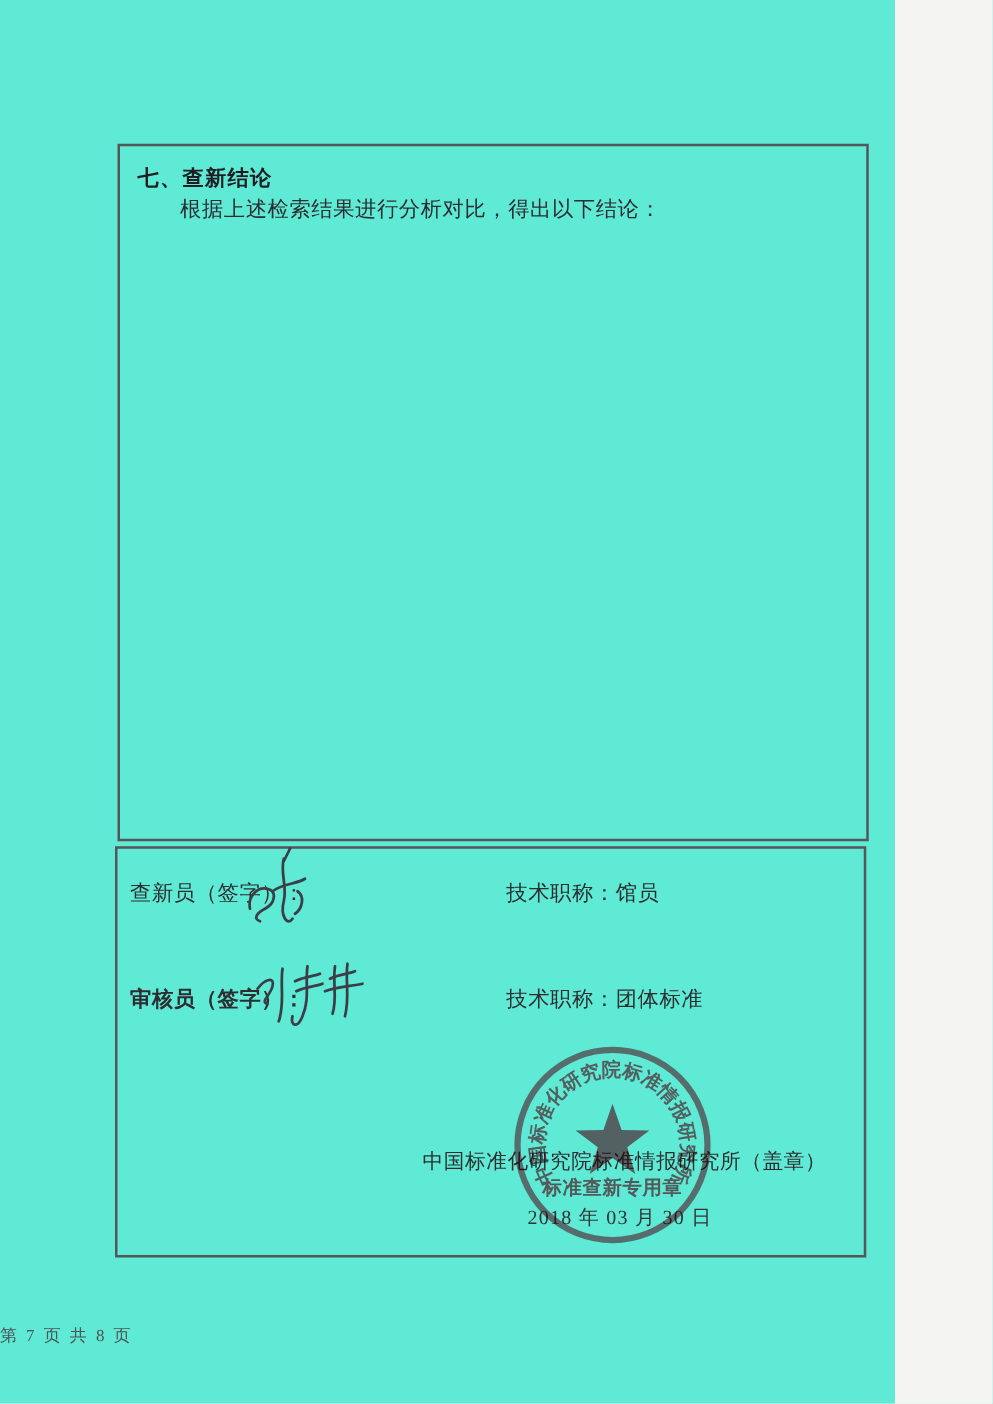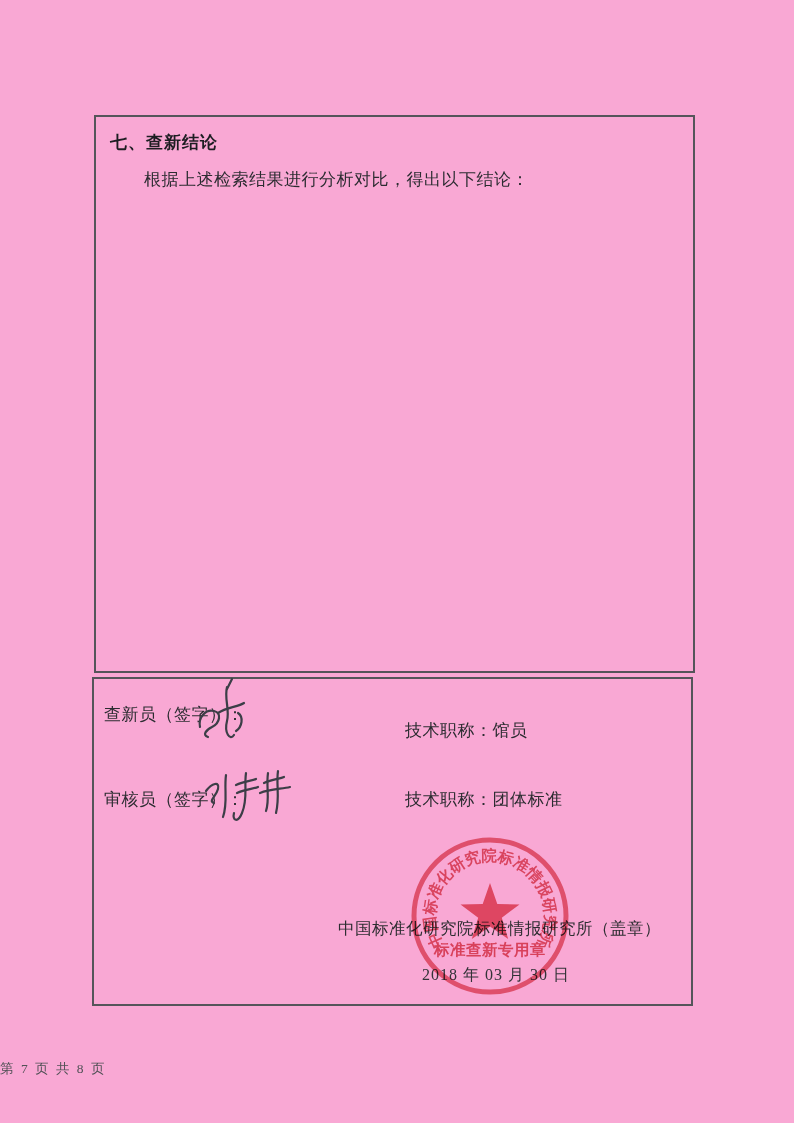--- a/index.html
+++ b/index.html
@@ -2,34 +2,34 @@
 <html lang="zh"><head>
 <meta charset="utf-8">
 <style>
   html,body{margin:0;padding:0;}
   body{
     width:794px;height:1123px;
     background:#f4f4f3;
     font-family:"Liberation Serif","DejaVu Serif",serif;
   }
   .page{
-    position:relative;width:794px;height:1123px;
-    background:#f9a8d4;overflow:hidden;
+    position:relative;width:716px;height:1123px;
+    background:#5eead4;overflow:hidden;
     color:#2c2c31;
   }
   .box{
     position:absolute;box-sizing:border-box;
     border:2px solid #55555a;background:transparent;
   }
   .conclusion-box{left:94px;top:115px;width:601px;height:558px;padding:16px 12px 0 14px;}
   .conclusion-box h2{
     margin:0;font-size:17px;line-height:20px;font-weight:bold;color:#1d1d22;
     letter-spacing:1px;
   }
-  .conclusion-box .paras{margin-top:12px;}
+  .conclusion-box .paras{}
   .conclusion-box p{
     margin:0;font-size:17px;line-height:30px;text-indent:2em;
     text-align:justify;letter-spacing:0.5px;color:#2c2c31;
   }
   .signature-box{left:92px;top:677px;width:601px;height:329px;}
   .sig-label,.tech-label{
     position:absolute;font-size:17px;line-height:18px;color:#2c2c31;letter-spacing:0.5px;
     white-space:nowrap;
   }
   .sig-svg{position:absolute;}
@@ -69,23 +69,23 @@
   <section class="box signature-box">
 
     <span class="sig-label" style="left:10px;top:27px;">查新员（签字）：</span>
     <svg class="sig-svg" style="left:100px;top:-4px;" width="58" height="80" viewBox="0 0 58 80" aria-hidden="true">
       <path d="M6,52 C4,42 12,34 20,36 C28,38 26,48 18,52 C12,55 8,60 14,62"></path>
       <path d="M33,12 C30,24 36,34 33,46 C30,58 36,66 40,60"></path>
       <path d="M24,38 C32,32 44,32 50,28"></path>
       <path d="M44,38 C50,42 48,52 42,56"></path>
       <path d="M38,4 L33,14"></path>
     </svg>
-    <span class="tech-label" style="left:311px;top:43px;"><span>技术职称：</span><span>馆员</span></span>
+    <span class="tech-label" style="left:311px;top:27px;"><span>技术职称：</span><span>馆员</span></span>
 
-    <span class="sig-label" style="left:10px;top:112px;">审核员（签字）：</span>
+    <span class="sig-label" style="left:10px;top:112px;font-weight:bold;">审核员（签字）：</span>
     <svg class="sig-svg" style="left:108px;top:84px;" width="95" height="66" viewBox="0 0 95 66" aria-hidden="true">
       <path d="M4,28 C10,20 18,18 16,26 C14,34 6,38 12,40"></path>
       <path d="M24,12 C22,26 26,40 21,54"></path>
       <path d="M34,22 C42,18 50,18 54,16"></path>
       <path d="M35,30 C43,26 52,26 56,24"></path>
       <path d="M44,10 C42,24 46,36 40,50 C36,60 30,58 32,50"></path>
       <path d="M62,20 C70,16 78,16 82,14"></path>
       <path d="M66,10 C64,24 68,36 64,48"></path>
       <path d="M76,8 C74,22 78,34 74,50"></path>
       <path d="M58,30 C68,26 80,26 88,24"></path>

